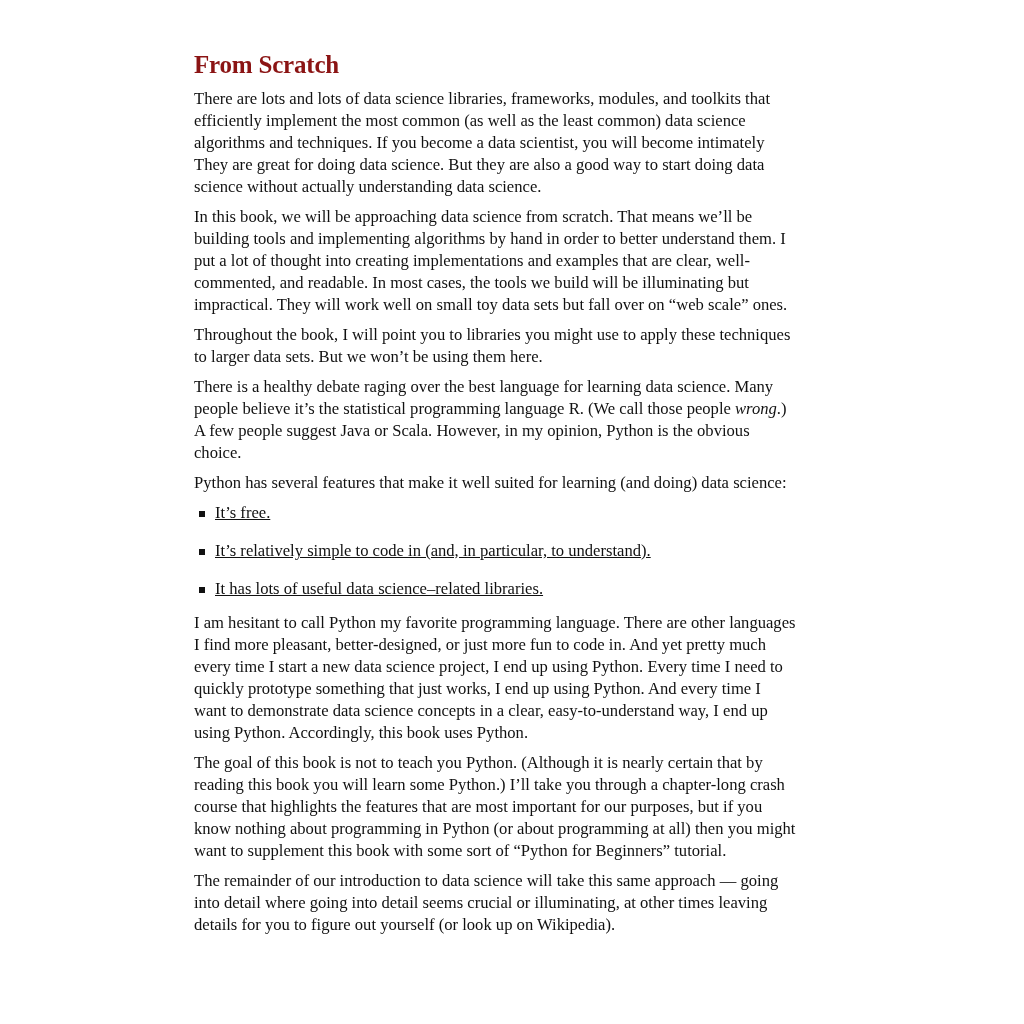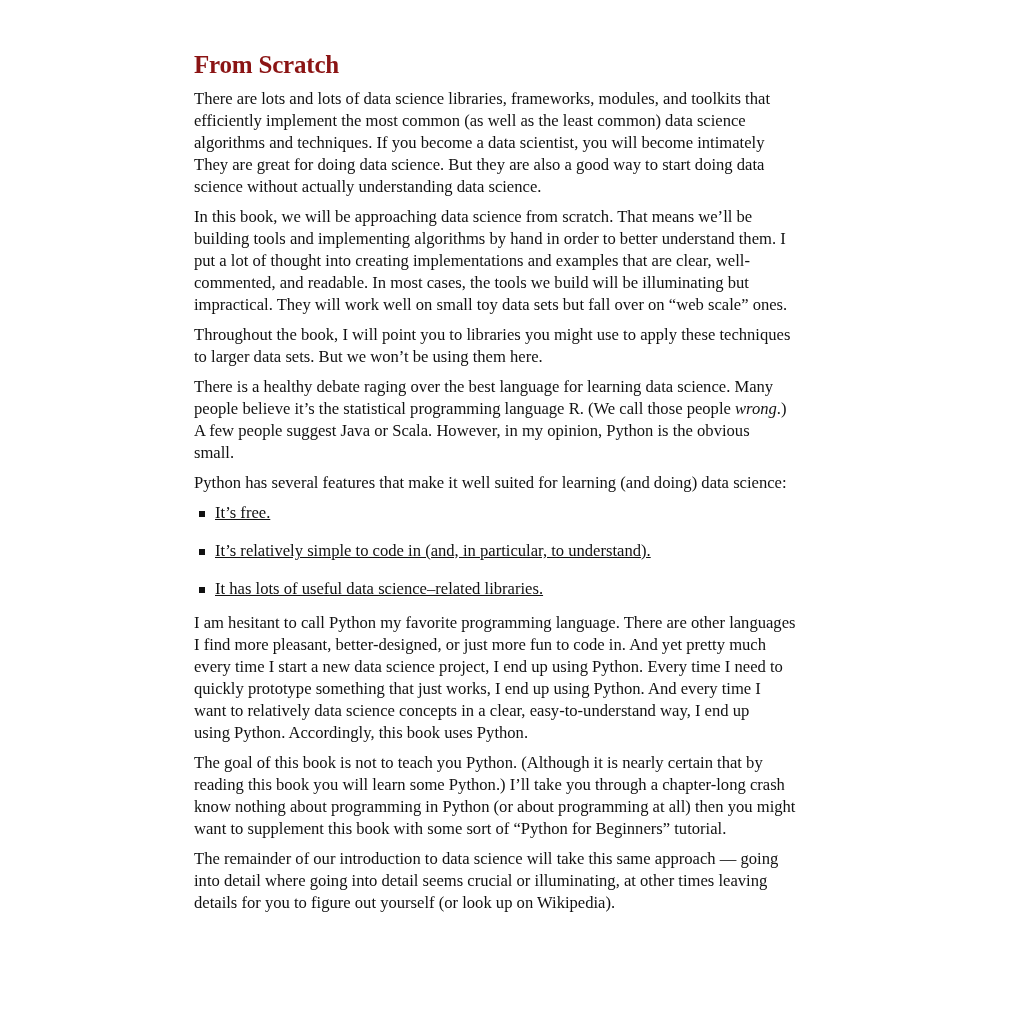--- a/index.html
+++ b/index.html
@@ -46,45 +46,46 @@
 
   <p>
     <span class="ln">Throughout the book, I will point you to libraries you might use to apply these techniques</span>
     <span class="ln">to larger data sets. But we won’t be using them here.</span>
   </p>
 
   <p>
     <span class="ln">There is a healthy debate raging over the best language for learning data science. Many</span>
     <span class="ln"><span>people believe it’s the statistical programming language R. (We call those people </span><em>wrong</em><span>.)</span></span>
     <span class="ln">A few people suggest Java or Scala. However, in my opinion, Python is the obvious</span>
-    <span class="ln">small.</span>
+    <span class="ln">choice.</span>
   </p>
 
   <p>
     <span class="ln">Python has several features that make it well suited for learning (and doing) data science:</span>
   </p>
 
   <ul>
     <li><span class="bullet"></span><span>It’s free.</span></li>
     <li><span class="bullet"></span><span>It’s relatively simple to code in (and, in particular, to understand).</span></li>
     <li><span class="bullet"></span><span>It has lots of useful data science–related libraries.</span></li>
   </ul>
 
   <p>
     <span class="ln">I am hesitant to call Python my favorite programming language. There are other languages</span>
     <span class="ln">I find more pleasant, better-designed, or just more fun to code in. And yet pretty much</span>
     <span class="ln">every time I start a new data science project, I end up using Python. Every time I need to</span>
     <span class="ln">quickly prototype something that just works, I end up using Python. And every time I</span>
-    <span class="ln">want to relatively data science concepts in a clear, easy-to-understand way, I end up</span>
+    <span class="ln">want to demonstrate data science concepts in a clear, easy-to-understand way, I end up</span>
     <span class="ln">using Python. Accordingly, this book uses Python.</span>
   </p>
 
   <p>
     <span class="ln">The goal of this book is not to teach you Python. (Although it is nearly certain that by</span>
     <span class="ln">reading this book you will learn some Python.) I’ll take you through a chapter-long crash</span>
+    <span class="ln">course that highlights the features that are most important for our purposes, but if you</span>
     <span class="ln">know nothing about programming in Python (or about programming at all) then you might</span>
     <span class="ln">want to supplement this book with some sort of “Python for Beginners” tutorial.</span>
   </p>
 
   <p>
     <span class="ln">The remainder of our introduction to data science will take this same approach  —  going</span>
     <span class="ln">into detail where going into detail seems crucial or illuminating, at other times leaving</span>
     <span class="ln">details for you to figure out yourself (or look up on Wikipedia).</span>
   </p>
 </div>

